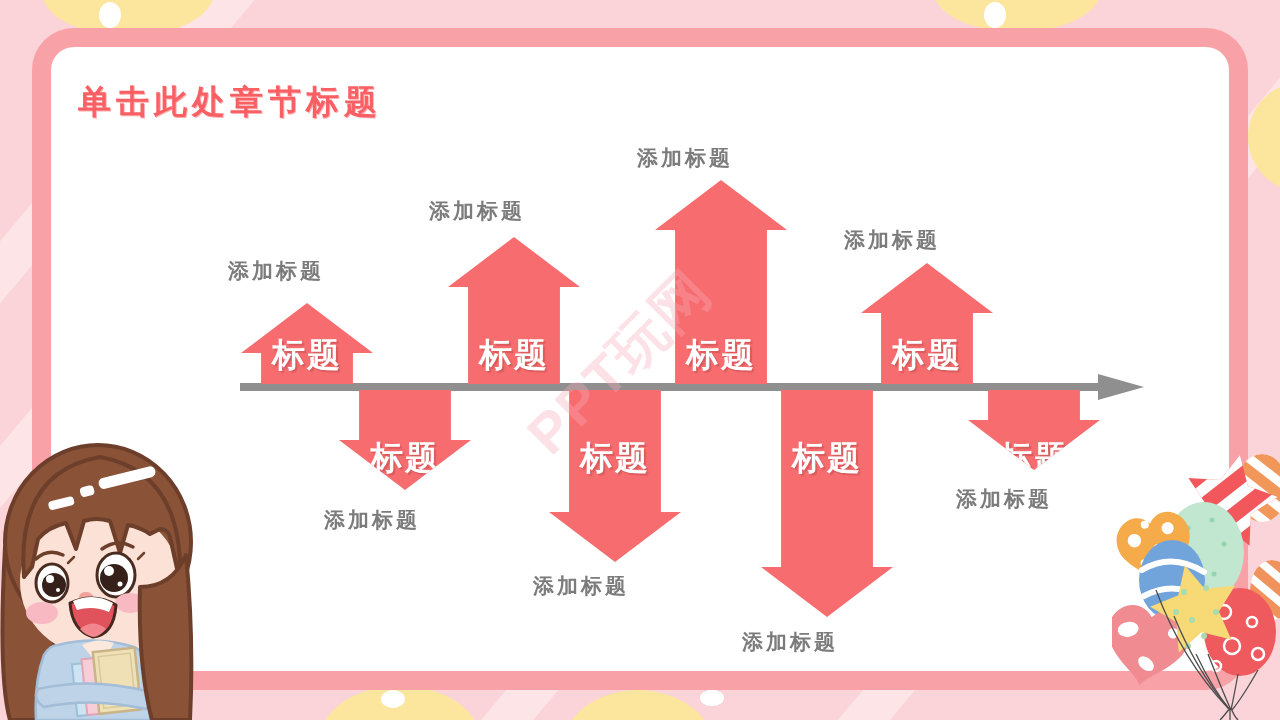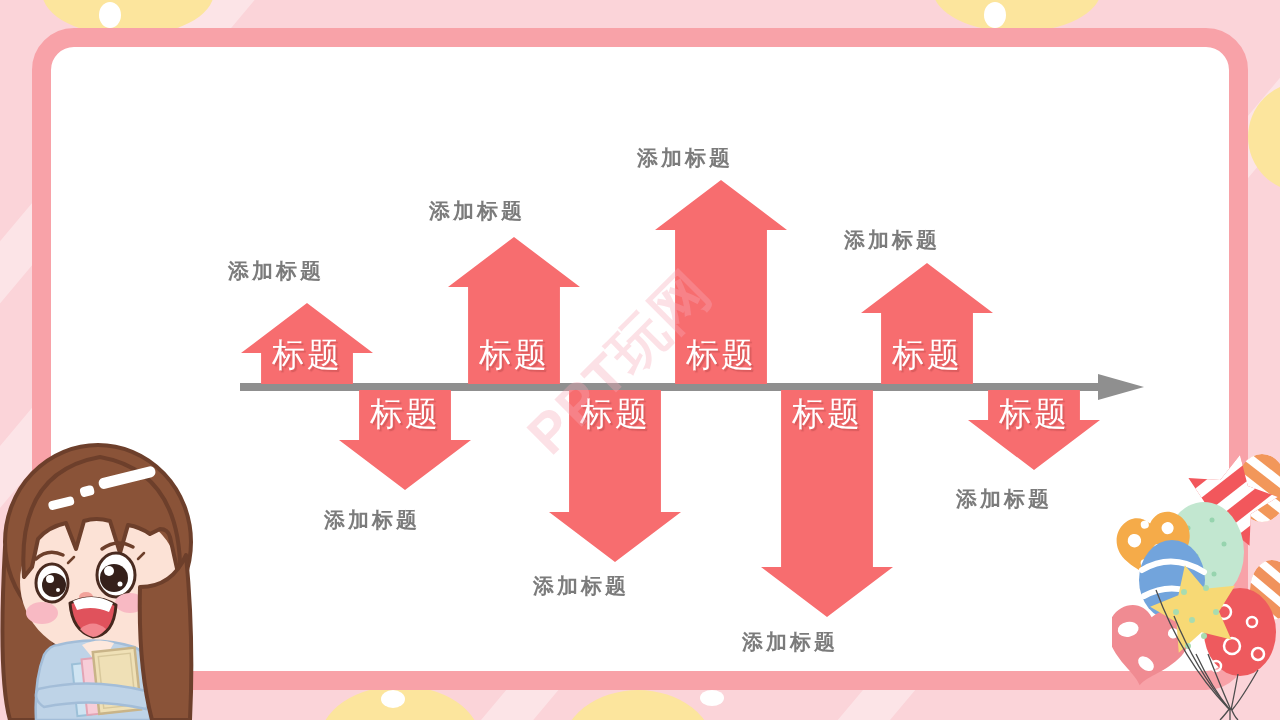--- a/index.html
+++ b/index.html
@@ -21,22 +21,22 @@
 
   
   .tl-bar{position:absolute;left:240px;top:383px;width:862px;height:8px;background:#8f8f8f;z-index:2;}
   .tl-head{position:absolute;left:1098px;top:374px;width:46px;height:26px;background:#8f8f8f;
            clip-path:polygon(0 0,100% 50%,0 100%);z-index:2;}
 
   
   .arrow{position:absolute;width:132px;background:#f76d6f;z-index:2;}
   .arrow.up{clip-path:polygon(50% 0,100% 50px,84.8% 50px,84.8% 100%,15.2% 100%,15.2% 50px,0 50px);}
   .arrow.down{clip-path:polygon(15.2% 0,84.8% 0,84.8% calc(100% - 50px),100% calc(100% - 50px),50% 100%,0 calc(100% - 50px),15.2% calc(100% - 50px));}
-  .arrow-label{position:absolute;left:0;width:100%;text-align:center;color:#ffffff;font-weight:400;
-               font-size:33px;letter-spacing:2px;text-shadow:2px 2px 1px rgba(130,40,40,0.25);}
+  .arrow-label{position:absolute;left:0;width:100%;text-align:center;color:#ffffff;font-weight:700;
+               font-size:33px;letter-spacing:2px;text-shadow:2px 2px 1px rgba(130,40,40,0.25);margin-top:44px;}
   .arrow.up .arrow-label{bottom:6px;}
   .arrow.down .arrow-label{top:2px;}
 
   .caption{position:absolute;width:170px;text-align:left;color:#7b7b7b;font-size:21px;
            font-weight:bold;letter-spacing:3px;z-index:2;}
 
   .watermark{position:absolute;left:500px;top:325px;width:240px;text-align:center;
              font-size:56px;font-weight:900;color:rgba(247,170,182,0.35);
              transform:rotate(-45deg);letter-spacing:2px;z-index:3;white-space:nowrap;}
 
@@ -59,20 +59,21 @@
     <div class="blob-dot" style="left:984px;top:2px;width:22px;height:26px;"></div>
     <div class="blob" style="left:1248px;top:82px;width:110px;height:110px;"></div>
     <div class="blob" style="left:320px;top:686px;width:160px;height:108px;"></div>
     <div class="blob-dot" style="left:381px;top:690px;width:24px;height:18px;"></div>
     <div class="blob" style="left:562px;top:690px;width:152px;height:118px;"></div>
     <div class="blob-dot" style="left:700px;top:690px;width:24px;height:16px;"></div>
   </div>
 
   <div class="card"></div>
 
+  <div class="page-title">单击此处章节标题</div>
 
   <div class="tl-bar"></div>
   <div class="tl-head"></div>
 
   <div class="arrow up" style="left:241px;top:303px;height:81px;">
     <span class="arrow-label">标题</span>
   </div>
   <div class="caption" style="left:228px;top:257px;">添加标题</div>
 
   <div class="arrow down" style="left:339px;top:390px;height:100px;">

